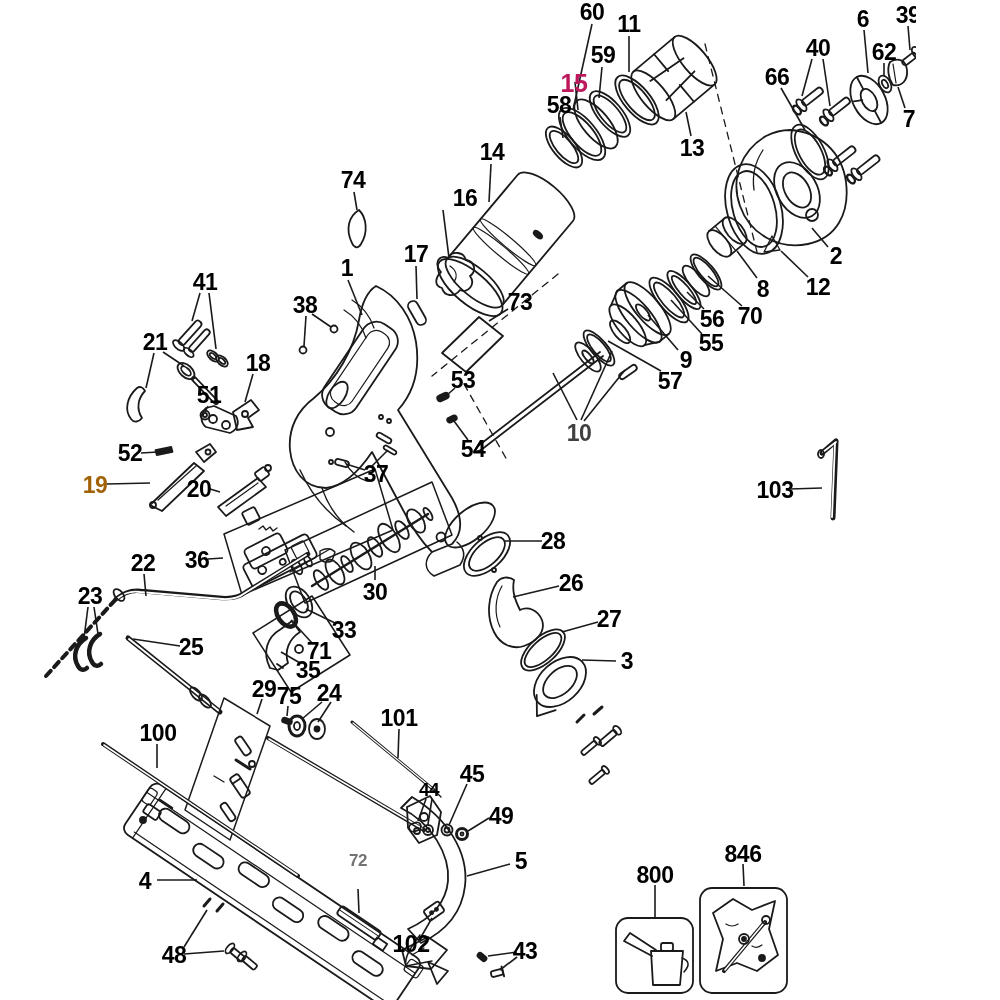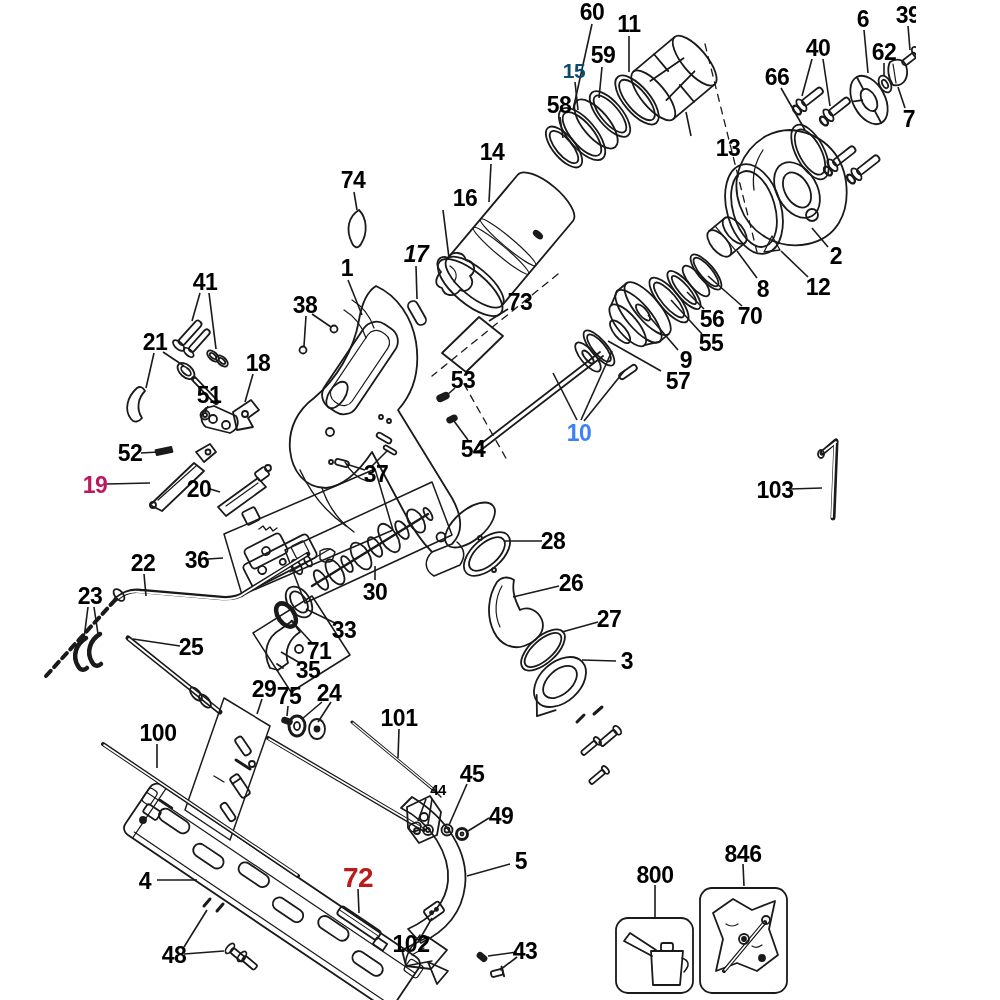--- a/index.html
+++ b/index.html
@@ -633,51 +633,51 @@
       <line x1="184" y1="954" x2="224" y2="951" stroke="#1a1a1a" stroke-width="1.6"></line>
       <line x1="517" y1="952" x2="488" y2="956" stroke="#1a1a1a" stroke-width="1.6"></line>
       <line x1="517" y1="957" x2="500" y2="970" stroke="#1a1a1a" stroke-width="1.6"></line>
       <line x1="655" y1="885" x2="655" y2="917" stroke="#1a1a1a" stroke-width="1.6"></line>
       <line x1="743" y1="864" x2="744" y2="886" stroke="#1a1a1a" stroke-width="1.6"></line>
     </svg>
 
 <div class="part-label" style="left: 592px; top: 12px; font-size: 23px; color: rgb(0, 0, 0);">60</div>
     <div class="part-label" style="left: 629px; top: 24px; font-size: 23px; color: rgb(0, 0, 0);">11</div>
     <div class="part-label" style="left: 603px; top: 55px; font-size: 23px; color: rgb(0, 0, 0);">59</div>
-    <div class="part-label" style="left: 574px; top: 70px; font-size: 21px; color: #0c4a6e;">15</div>
+    <div class="part-label" style="left: 574px; top: 83px; font-size: 25px; color: #be185d;">15</div>
     <div class="part-label" style="left: 559px; top: 105px; font-size: 23px; color: rgb(0, 0, 0);">58</div>
-    <div class="part-label" style="left: 692px; top: 148px; font-size: 23px; color: rgb(0, 0, 0); margin-left: 36px;">13</div>
+    <div class="part-label" style="left: 692px; top: 148px; font-size: 23px; color: rgb(0, 0, 0);">13</div>
     <div class="part-label" style="left: 492px; top: 152px; font-size: 23px; color: rgb(0, 0, 0);">14</div>
     <div class="part-label" style="left: 441px; top: 198px; font-size: 23px; color: rgb(0, 0, 0); margin-left: 24px;">16</div>
     <div class="part-label" style="left: 353px; top: 180px; font-size: 23px; color: rgb(0, 0, 0);">74</div>
-    <div class="part-label" style="left: 416px; top: 254px; font-size: 23px; color: rgb(0, 0, 0); font-style: italic;">17</div>
+    <div class="part-label" style="left: 416px; top: 254px; font-size: 23px; color: rgb(0, 0, 0);">17</div>
     <div class="part-label" style="left: 347px; top: 268px; font-size: 23px; color: rgb(0, 0, 0);">1</div>
     <div class="part-label" style="left: 305px; top: 305px; font-size: 23px; color: rgb(0, 0, 0);">38</div>
     <div class="part-label" style="left: 520px; top: 302px; font-size: 23px; color: rgb(0, 0, 0);">73</div>
     <div class="part-label" style="left: 777px; top: 77px; font-size: 23px; color: rgb(0, 0, 0);">66</div>
     <div class="part-label" style="left: 818px; top: 48px; font-size: 23px; color: rgb(0, 0, 0);">40</div>
     <div class="part-label" style="left: 863px; top: 19px; font-size: 23px; color: rgb(0, 0, 0);">6</div>
     <div class="part-label" style="left: 884px; top: 52px; font-size: 23px; color: rgb(0, 0, 0);">62</div>
     <div class="part-label" style="left: 908px; top: 15px; font-size: 23px; color: rgb(0, 0, 0);">39</div>
     <div class="part-label" style="left: 909px; top: 119px; font-size: 23px; color: rgb(0, 0, 0);">7</div>
     <div class="part-label" style="left: 836px; top: 256px; font-size: 23px; color: rgb(0, 0, 0);">2</div>
     <div class="part-label" style="left: 818px; top: 287px; font-size: 23px; color: rgb(0, 0, 0);">12</div>
     <div class="part-label" style="left: 763px; top: 289px; font-size: 23px; color: rgb(0, 0, 0);">8</div>
     <div class="part-label" style="left: 750px; top: 316px; font-size: 23px; color: rgb(0, 0, 0);">70</div>
     <div class="part-label" style="left: 712px; top: 319px; font-size: 23px; color: rgb(0, 0, 0);">56</div>
     <div class="part-label" style="left: 711px; top: 343px; font-size: 23px; color: rgb(0, 0, 0);">55</div>
     <div class="part-label" style="left: 686px; top: 360px; font-size: 23px; color: rgb(0, 0, 0);">9</div>
-    <div class="part-label" style="left: 670px; top: 381px; font-size: 23px; color: rgb(0, 0, 0); margin-left: 8px;">57</div>
-    <div class="part-label" style="left: 579px; top: 433px; font-size: 23px; color: #3b82f6;">10</div>
+    <div class="part-label" style="left: 670px; top: 381px; font-size: 23px; color: rgb(0, 0, 0);">57</div>
+    <div class="part-label" style="left: 579px; top: 433px; font-size: 23px; color: #404040;">10</div>
     <div class="part-label" style="left: 205px; top: 282px; font-size: 23px; color: rgb(0, 0, 0);">41</div>
     <div class="part-label" style="left: 155px; top: 342px; font-size: 23px; color: rgb(0, 0, 0); text-align: right;">21</div>
     <div class="part-label" style="left: 258px; top: 363px; font-size: 23px; color: rgb(0, 0, 0);">18</div>
     <div class="part-label" style="left: 209px; top: 395px; font-size: 23px; color: rgb(0, 0, 0);">51</div>
     <div class="part-label" style="left: 130px; top: 453px; font-size: 23px; color: rgb(0, 0, 0);">52</div>
-    <div class="part-label" style="left: 95px; top: 485px; font-size: 23px; color: #be185d;">19</div>
+    <div class="part-label" style="left: 95px; top: 485px; font-size: 23px; color: #a16207;">19</div>
     <div class="part-label" style="left: 199px; top: 489px; font-size: 23px; color: rgb(0, 0, 0);">20</div>
     <div class="part-label" style="left: 376px; top: 474px; font-size: 23px; color: rgb(0, 0, 0);">37</div>
     <div class="part-label" style="left: 463px; top: 380px; font-size: 23px; color: rgb(0, 0, 0);">53</div>
     <div class="part-label" style="left: 473px; top: 449px; font-size: 23px; color: rgb(0, 0, 0);">54</div>
     <div class="part-label" style="left: 143px; top: 563px; font-size: 23px; color: rgb(0, 0, 0);">22</div>
     <div class="part-label" style="left: 197px; top: 560px; font-size: 23px; color: rgb(0, 0, 0);">36</div>
     <div class="part-label" style="left: 90px; top: 596px; font-size: 23px; color: rgb(0, 0, 0);">23</div>
     <div class="part-label" style="left: 191px; top: 647px; font-size: 23px; color: rgb(0, 0, 0);">25</div>
     <div class="part-label" style="left: 308px; top: 670px; font-size: 23px; color: rgb(0, 0, 0);">35</div>
     <div class="part-label" style="left: 319px; top: 651px; font-size: 23px; color: rgb(0, 0, 0);">71</div>
@@ -686,24 +686,24 @@
     <div class="part-label" style="left: 553px; top: 541px; font-size: 23px; color: rgb(0, 0, 0);">28</div>
     <div class="part-label" style="left: 571px; top: 583px; font-size: 23px; color: rgb(0, 0, 0);">26</div>
     <div class="part-label" style="left: 609px; top: 619px; font-size: 23px; color: rgb(0, 0, 0);">27</div>
     <div class="part-label" style="left: 627px; top: 661px; font-size: 23px; color: rgb(0, 0, 0);">3</div>
     <div class="part-label" style="left: 775px; top: 490px; font-size: 23px; color: rgb(0, 0, 0);">103</div>
     <div class="part-label" style="left: 264px; top: 689px; font-size: 23px; color: rgb(0, 0, 0);">29</div>
     <div class="part-label" style="left: 289px; top: 696px; font-size: 23px; color: rgb(0, 0, 0);">75</div>
     <div class="part-label" style="left: 329px; top: 693px; font-size: 23px; color: rgb(0, 0, 0);">24</div>
     <div class="part-label" style="left: 158px; top: 733px; font-size: 23px; color: rgb(0, 0, 0);">100</div>
     <div class="part-label" style="left: 399px; top: 718px; font-size: 23px; color: rgb(0, 0, 0);">101</div>
-    <div class="part-label" style="left: 429px; top: 789px; font-size: 15px; color: rgb(0, 0, 0); margin-left: 9px;">44</div>
+    <div class="part-label" style="left: 429px; top: 789px; font-size: 19px; color: rgb(0, 0, 0);">44</div>
     <div class="part-label" style="left: 472px; top: 774px; font-size: 23px; color: rgb(0, 0, 0);">45</div>
     <div class="part-label" style="left: 501px; top: 816px; font-size: 23px; color: rgb(0, 0, 0);">49</div>
     <div class="part-label" style="left: 521px; top: 861px; font-size: 23px; color: rgb(0, 0, 0);">5</div>
     <div class="part-label" style="left: 145px; top: 881px; font-size: 23px; color: rgb(0, 0, 0);">4</div>
-    <div class="part-label" style="left: 358px; top: 878px; font-size: 28px; color: #b91c1c;">72</div>
+    <div class="part-label" style="left: 358px; top: 860px; font-size: 17px; color: #737373;">72</div>
     <div class="part-label" style="left: 411px; top: 944px; font-size: 23px; color: rgb(0, 0, 0);">102</div>
     <div class="part-label" style="left: 174px; top: 955px; font-size: 23px; color: rgb(0, 0, 0);">48</div>
     <div class="part-label" style="left: 525px; top: 951px; font-size: 23px; color: rgb(0, 0, 0);">43</div>
     <div class="part-label" style="left: 655px; top: 875px; font-size: 23px; color: rgb(0, 0, 0);">800</div>
     <div class="part-label" style="left: 743px; top: 854px; font-size: 23px; color: rgb(0, 0, 0);">846</div>
   </div>
 
 </body></html>

